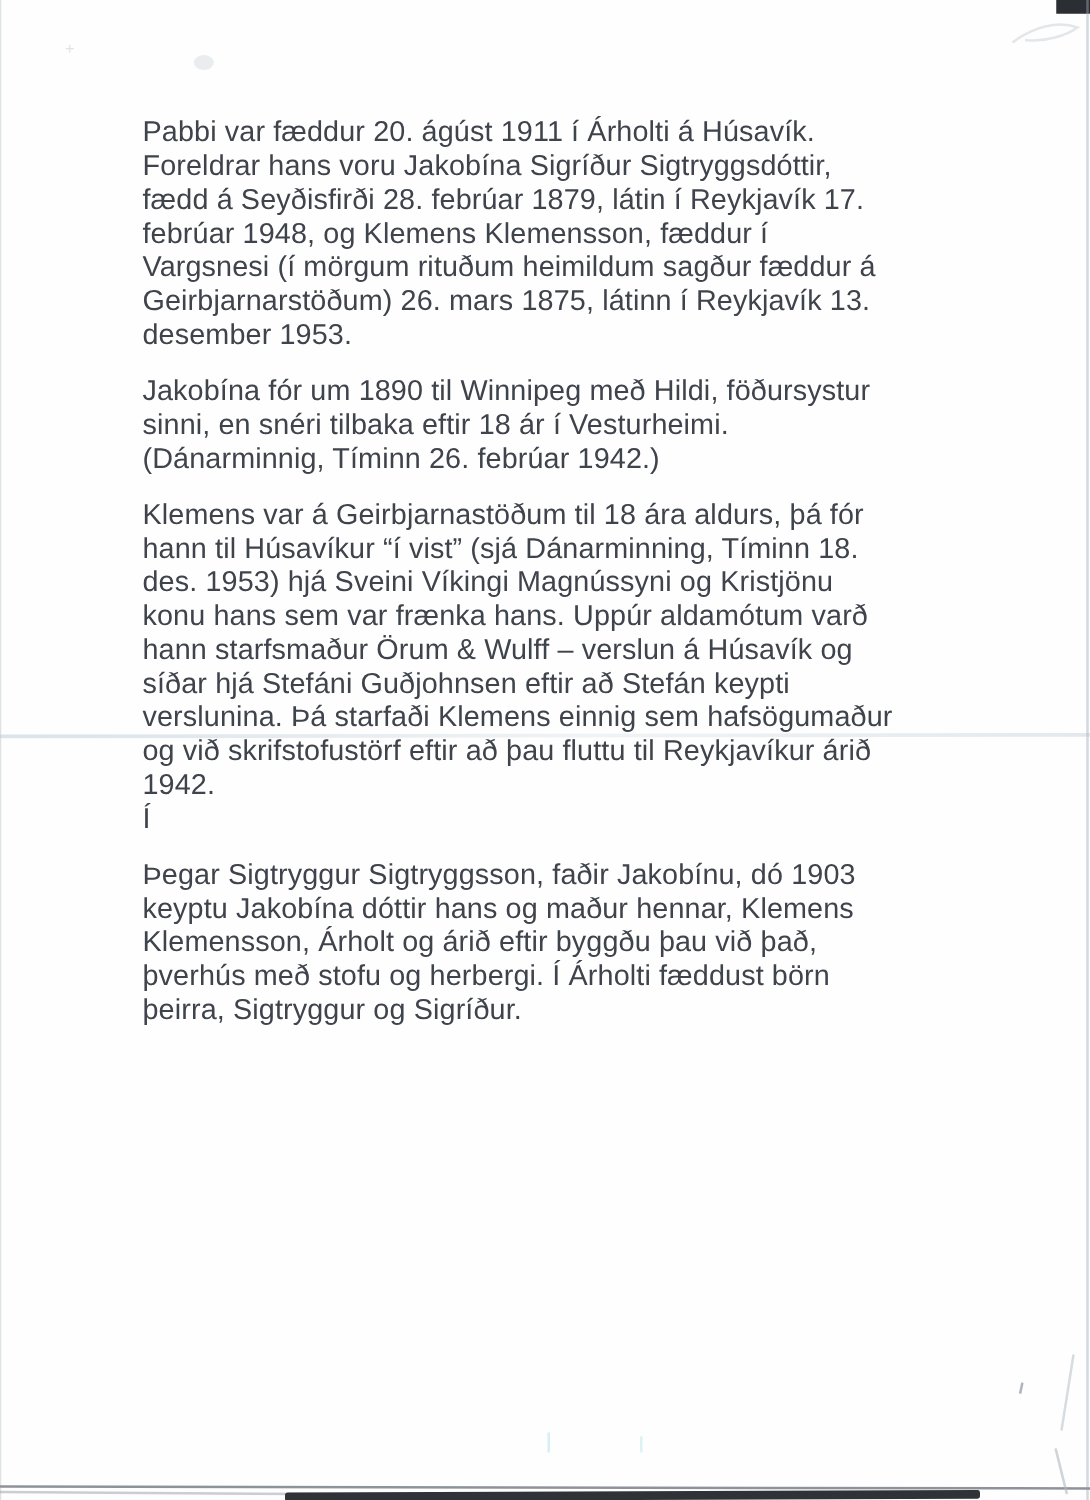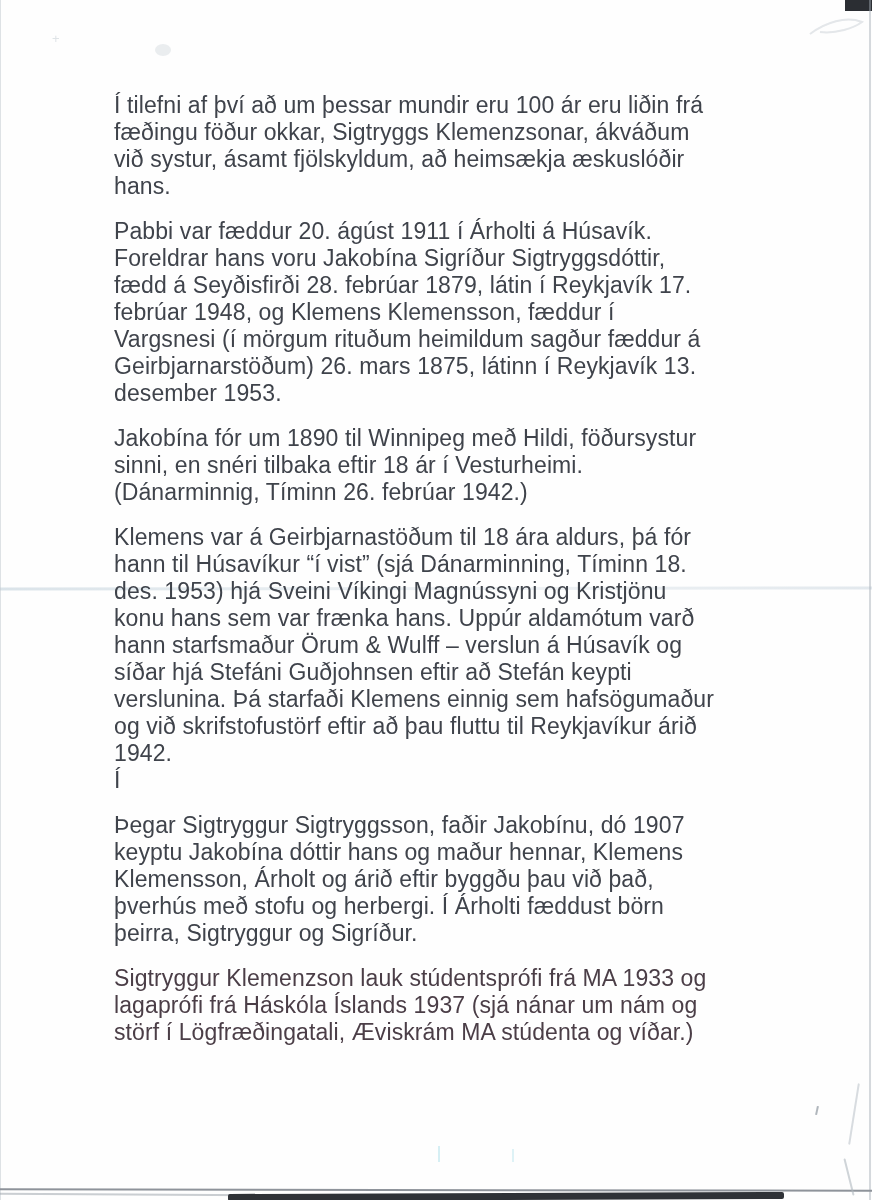--- a/index.html
+++ b/index.html
@@ -112,52 +112,45 @@
   <svg class="corner-swirl" width="64" height="36" viewBox="0 0 64 36">
     <path d="M4 22 C 20 10, 40 4, 56 10 C 48 16, 30 22, 14 20" fill="none" stroke="rgba(205,212,217,0.55)" stroke-width="2"></path>
   </svg>
   <div class="topleft-speck">+</div>
   <div class="topleft-smudge"></div>
   <div class="crease-line"></div>
   <div class="left-edge-line"></div>
   <div class="right-edge-line"></div>
 
   <div class="text-block">
-    <p>Í tilefni af því að um þessar mundir eru 100 ár eru liðin frá
-fæðingu föður okkar, Sigtryggs Klemenzsonar, ákváðum
-við systur, ásamt fjölskyldum, að heimsækja æskuslóðir
-hans.</p>
     <p>Pabbi var fæddur 20. ágúst 1911 í Árholti á Húsavík.
 Foreldrar hans voru Jakobína Sigríður Sigtryggsdóttir,
 fædd á Seyðisfirði 28. febrúar 1879, látin í Reykjavík 17.
 febrúar 1948, og Klemens Klemensson, fæddur í
 Vargsnesi (í mörgum rituðum heimildum sagður fæddur á
 Geirbjarnarstöðum) 26. mars 1875, látinn í Reykjavík 13.
 desember 1953.</p>
     <p>Jakobína fór um 1890 til Winnipeg með Hildi, föðursystur
 sinni, en snéri tilbaka eftir 18 ár í Vesturheimi.
 (Dánarminnig, Tíminn 26. febrúar 1942.)</p>
     <p>Klemens var á Geirbjarnastöðum til 18 ára aldurs, þá fór
 hann til Húsavíkur “í vist” (sjá Dánarminning, Tíminn 18.
 des. 1953) hjá Sveini Víkingi Magnússyni og Kristjönu
 konu hans sem var frænka hans. Uppúr aldamótum varð
 hann starfsmaður Örum &amp; Wulff – verslun á Húsavík og
 síðar hjá Stefáni Guðjohnsen eftir að Stefán keypti
 verslunina. Þá starfaði Klemens einnig sem hafsögumaður
 og við skrifstofustörf eftir að þau fluttu til Reykjavíkur árið
 1942.
 Í</p>
-    <p>Þegar Sigtryggur Sigtryggsson, faðir Jakobínu, dó 1907
+    <p>Þegar Sigtryggur Sigtryggsson, faðir Jakobínu, dó 1903
 keyptu Jakobína dóttir hans og maður hennar, Klemens
 Klemensson, Árholt og árið eftir byggðu þau við það,
 þverhús með stofu og herbergi. Í Árholti fæddust börn
 þeirra, Sigtryggur og Sigríður.</p>
-    <p class="warm">Sigtryggur Klemenzson lauk stúdentsprófi frá MA 1933 og
-lagaprófi frá Háskóla Íslands 1937 (sjá nánar um nám og
-störf í Lögfræðingatali, Æviskrám MA stúdenta og víðar.)</p>
   </div>
 
   <div class="bottom-edge-line"></div>
   <div class="bottom-subline"></div>
   <div class="bottom-bar"></div>
   <div class="br-curve-1"></div>
   <div class="br-curve-2"></div>
   <div class="br-tick"></div>
   <div class="cyan-streak-1"></div>
   <div class="cyan-streak-2"></div>

